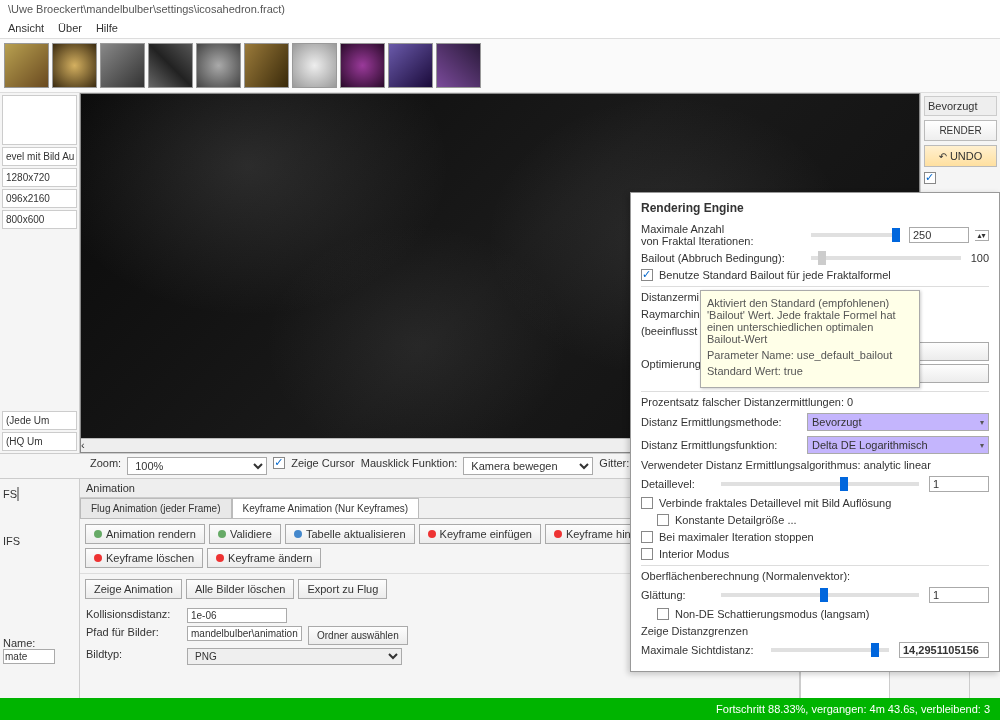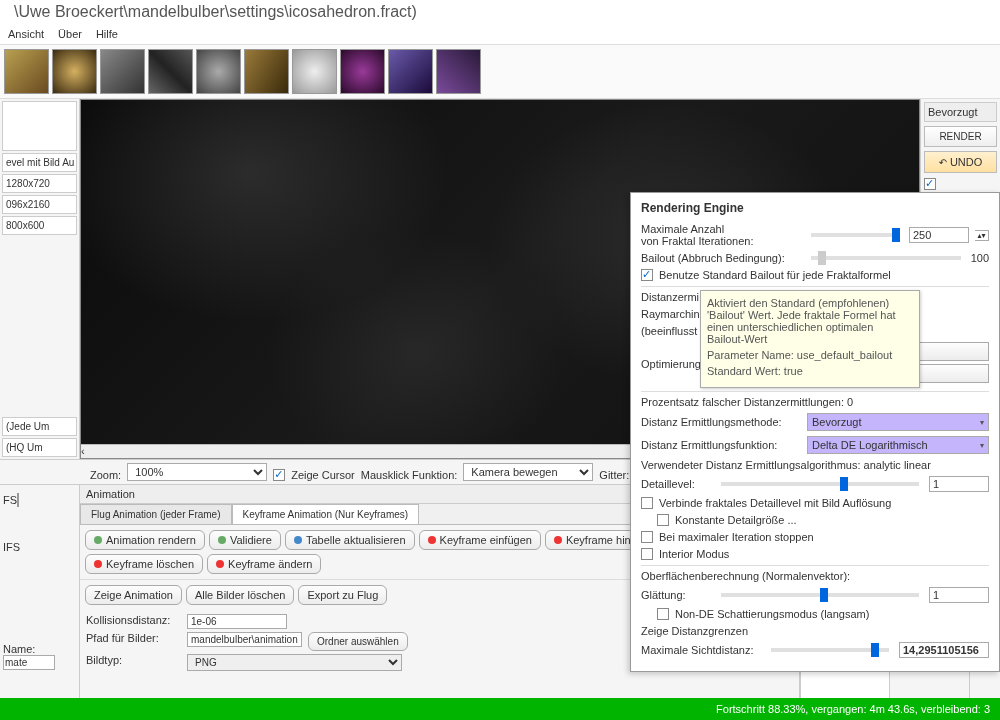--- a/index.html
+++ b/index.html
@@ -1,17 +1,17 @@
 <!DOCTYPE html>
 <html><head>
 <meta charset="utf-8">
 <style>
 *{box-sizing:border-box;margin:0;padding:0;font-family:"Segoe UI",Tahoma,sans-serif;font-size:11px;color:#333}
 body{background:#f0f0f0;width:1000px;height:720px;overflow:hidden;position:relative}
-.title{padding:3px 14px;background:#fff;font-size:16px;color:#555}
+.title{padding:3px 8px;background:#fff;font-size:11px;color:#555}
 .menubar{display:flex;gap:14px;padding:4px 8px;background:#fff;border-bottom:1px solid #ddd}
 .menubar span{color:#333}
 .thumbs{display:flex;gap:3px;padding:4px;background:#fafafa;border-bottom:1px solid #ddd}
 .thumb{width:45px;height:45px;border:1px solid #999;background:linear-gradient(135deg,#b8a050,#6a4a20);position:relative}
 .thumb.t2{background:radial-gradient(circle,#d4b060,#3a2a10)}
 .thumb.t3{background:linear-gradient(135deg,#888,#333)}
 .thumb.t4{background:linear-gradient(45deg,#666,#222,#555)}
 .thumb.t5{background:radial-gradient(circle,#aaa,#444)}
 .thumb.t6{background:linear-gradient(120deg,#9a7a3a,#3a2a0a)}
 .thumb.t7{background:radial-gradient(ellipse,#eee,#999)}
@@ -24,37 +24,37 @@
 .viewport{flex:1;background:linear-gradient(135deg,#0a0a0a,#1a1a1a,#0f0f0f);position:relative;border:1px solid #888;min-width:0}
 .viewport::before{content:"";position:absolute;inset:0;background:
  radial-gradient(ellipse 200px 150px at 20% 20%,rgba(200,200,200,.15),transparent),
  radial-gradient(ellipse 180px 140px at 70% 40%,rgba(180,180,180,.12),transparent),
  radial-gradient(ellipse 150px 120px at 40% 70%,rgba(160,160,160,.1),transparent)}
 .sb{position:absolute;bottom:0;left:0;right:0;height:14px;background:#eee;border-top:1px solid #bbb}
 .navpanel{width:80px;border-left:1px solid #ccc;background:#f5f5f5;padding:3px}
 .navpanel .hdr{font-size:11px;padding:3px;background:#eee;border:1px solid #ccc}
 .nbtn{border:1px solid #bbb;background:linear-gradient(#fff,#eee);padding:4px;margin-top:4px;font-size:10px;text-align:center;white-space:nowrap;overflow:hidden}
 .nbtn.undo{background:linear-gradient(#fff0d0,#ffe0a0)}
-.toolbar{display:flex;align-items:flex-end;gap:6px;padding:3px 90px 3px 90px;background:#f5f5f5;border-top:1px solid #ccc;border-bottom:1px solid #ccc}
+.toolbar{display:flex;align-items:flex-start;gap:6px;padding:3px 90px 3px 90px;background:#f5f5f5;border-top:1px solid #ccc;border-bottom:1px solid #ccc}
 .toolbar select,.toolbar input{border:1px solid #aaa;padding:1px 3px;background:#fff;font-size:11px}
 .chk{width:12px;height:12px;border:1px solid #888;display:inline-block;vertical-align:middle;background:#fff;position:relative}
 .chk.on::after{content:"✓";position:absolute;top:-2px;left:0;color:#06c;font-size:11px}
 .lower{display:flex;height:230px}
 .lower-l{width:80px;border-right:1px solid #ccc;padding:3px;background:#f5f5f5}
 .lower-l .fld{margin-top:6px}
 .lower-l input{width:52px;border:1px solid #aaa;padding:1px;font-size:10px}
 .animpanel{flex:1;min-width:0;background:#f5f5f5;border-right:1px solid #ccc;display:flex;flex-direction:column}
 .panhdr{display:flex;justify-content:space-between;padding:3px 6px;background:#eee;border-bottom:1px solid #ccc}
 .panhdr .ctl{display:flex;gap:3px}
 .sq{width:12px;height:12px;border:1px solid #999;background:#fff}
 .tabs{display:flex;border-bottom:1px solid #bbb;background:#f0f0f0}
 .tab{padding:4px 10px;border:1px solid #bbb;border-bottom:none;background:#e8e8e8;font-size:10px}
 .tab.act{background:#fff}
 .btns{display:flex;flex-wrap:wrap;gap:4px;padding:5px}
-.btn{border:1px solid #aaa;background:linear-gradient(#fdfdfd,#ececec);padding:3px 8px;border-radius:6px;font-size:10px;display:flex;align-items:center;gap:4px}
+.btn{border:1px solid #aaa;background:linear-gradient(#fdfdfd,#ececec);padding:3px 8px;border-radius:0;font-size:10px;display:flex;align-items:center;gap:4px}
 .dot{width:8px;height:8px;border-radius:50%;background:#e33;display:inline-block}
 .dot.g{background:#6a6}
 .dot.b{background:#48c}
 .fields{padding:4px 6px}
 .frow{display:flex;align-items:flex-start;gap:6px;margin-bottom:3px;font-size:10px}
 .frow input,.frow select{border:1px solid #aaa;padding:1px 3px;font-size:10px}
 .maincol{width:90px;padding:3px;font-size:10px;background:#fff;border-left:1px solid #ccc;border-right:1px solid #ccc}
 .maincol .r{padding:2px;white-space:nowrap;overflow:hidden}
 .maincol .r.h{background:#cbd9ee;font-weight:bold}
 .qpanel{width:80px;background:#f5f5f5;border-right:1px solid #ccc}

